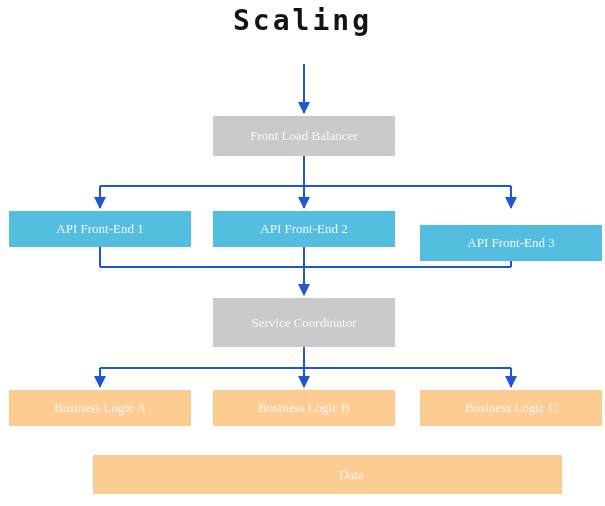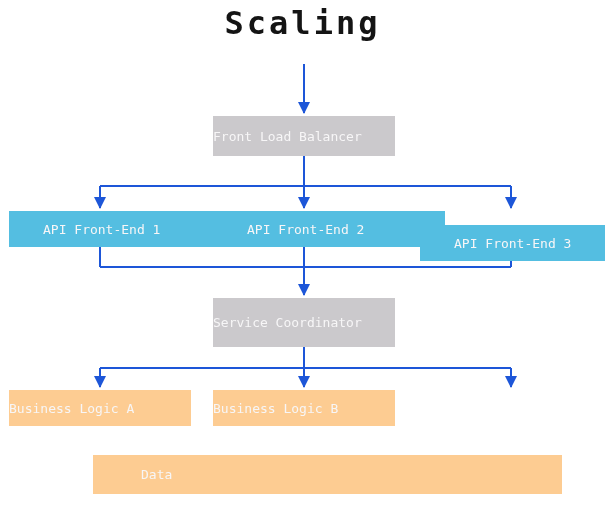--- a/index.html
+++ b/index.html
@@ -13,41 +13,43 @@
     overflow: hidden;
   }
 
   .diagram-title {
     position: absolute;
     top: 4px;
     left: 0;
     width: 100%;
     text-align: center;
     font-weight: bold;
-    font-size: 32px;
+    font-size: 28px;
     letter-spacing: 3px;
     color: var(--title-text, #141414);
   }
 
   .node {
     position: absolute;
     display: flex;
     align-items: center;
+    justify-content: center;
     font-size: 13px;
     color: var(--node-text, #f7f6f7);
     white-space: nowrap;
+    font-family: Liberation Serif, serif;
   }
 
   .node-gray   { background: var(--node-gray,   #cbc9cc); }
-  .node-blue   { background: var(--node-blue,   #54bee1); padding-left: 34px; }
+  .node-blue   { background: var(--node-blue,   #54bee1); }
   .node-orange { background: var(--node-orange, #fdcc92); }
 
   #node-front-load-balancer { left: 213px; top: 116px; width: 182px; height: 40px; }
   #node-api-front-end-1     { left:   9px; top: 211px; width: 182px; height: 36px; }
-  #node-api-front-end-2     { left: 213px; top: 211px; width: 198px; height: 36px; }
+  #node-api-front-end-2     { left: 213px; top: 211px; width: 182px; height: 36px; }
   #node-api-front-end-3     { left: 420px; top: 211px; width: 182px; height: 36px; margin-top: 14px; }
   #node-service-coordinator { left: 213px; top: 298px; width: 182px; height: 49px; }
   #node-business-logic-a    { left:   9px; top: 390px; width: 182px; height: 36px; }
   #node-business-logic-b    { left: 213px; top: 390px; width: 182px; height: 36px; }
   #node-business-logic-c    { left: 420px; top: 390px; width: 182px; height: 36px; }
   #node-data                { left:  93px; top: 455px; width: 421px; height: 39px; padding-left: 48px; }
 
   svg.edges {
     position: absolute;
     left: 0; top: 0;
@@ -117,18 +119,21 @@
   </div>
 
   <div class="node node-orange" id="node-business-logic-b">
     <span>Business Logic B</span>
   </div>
 
   <div class="node node-orange" id="node-business-logic-a">
     <span>Business Logic A</span>
   </div>
 
+  <div class="node node-orange" id="node-business-logic-c">
+    <span>Business Logic C</span>
+  </div>
 
   <div class="node node-orange" id="node-data">
     <span>Data</span>
   </div>
 
 </div>
 
 </body></html>

